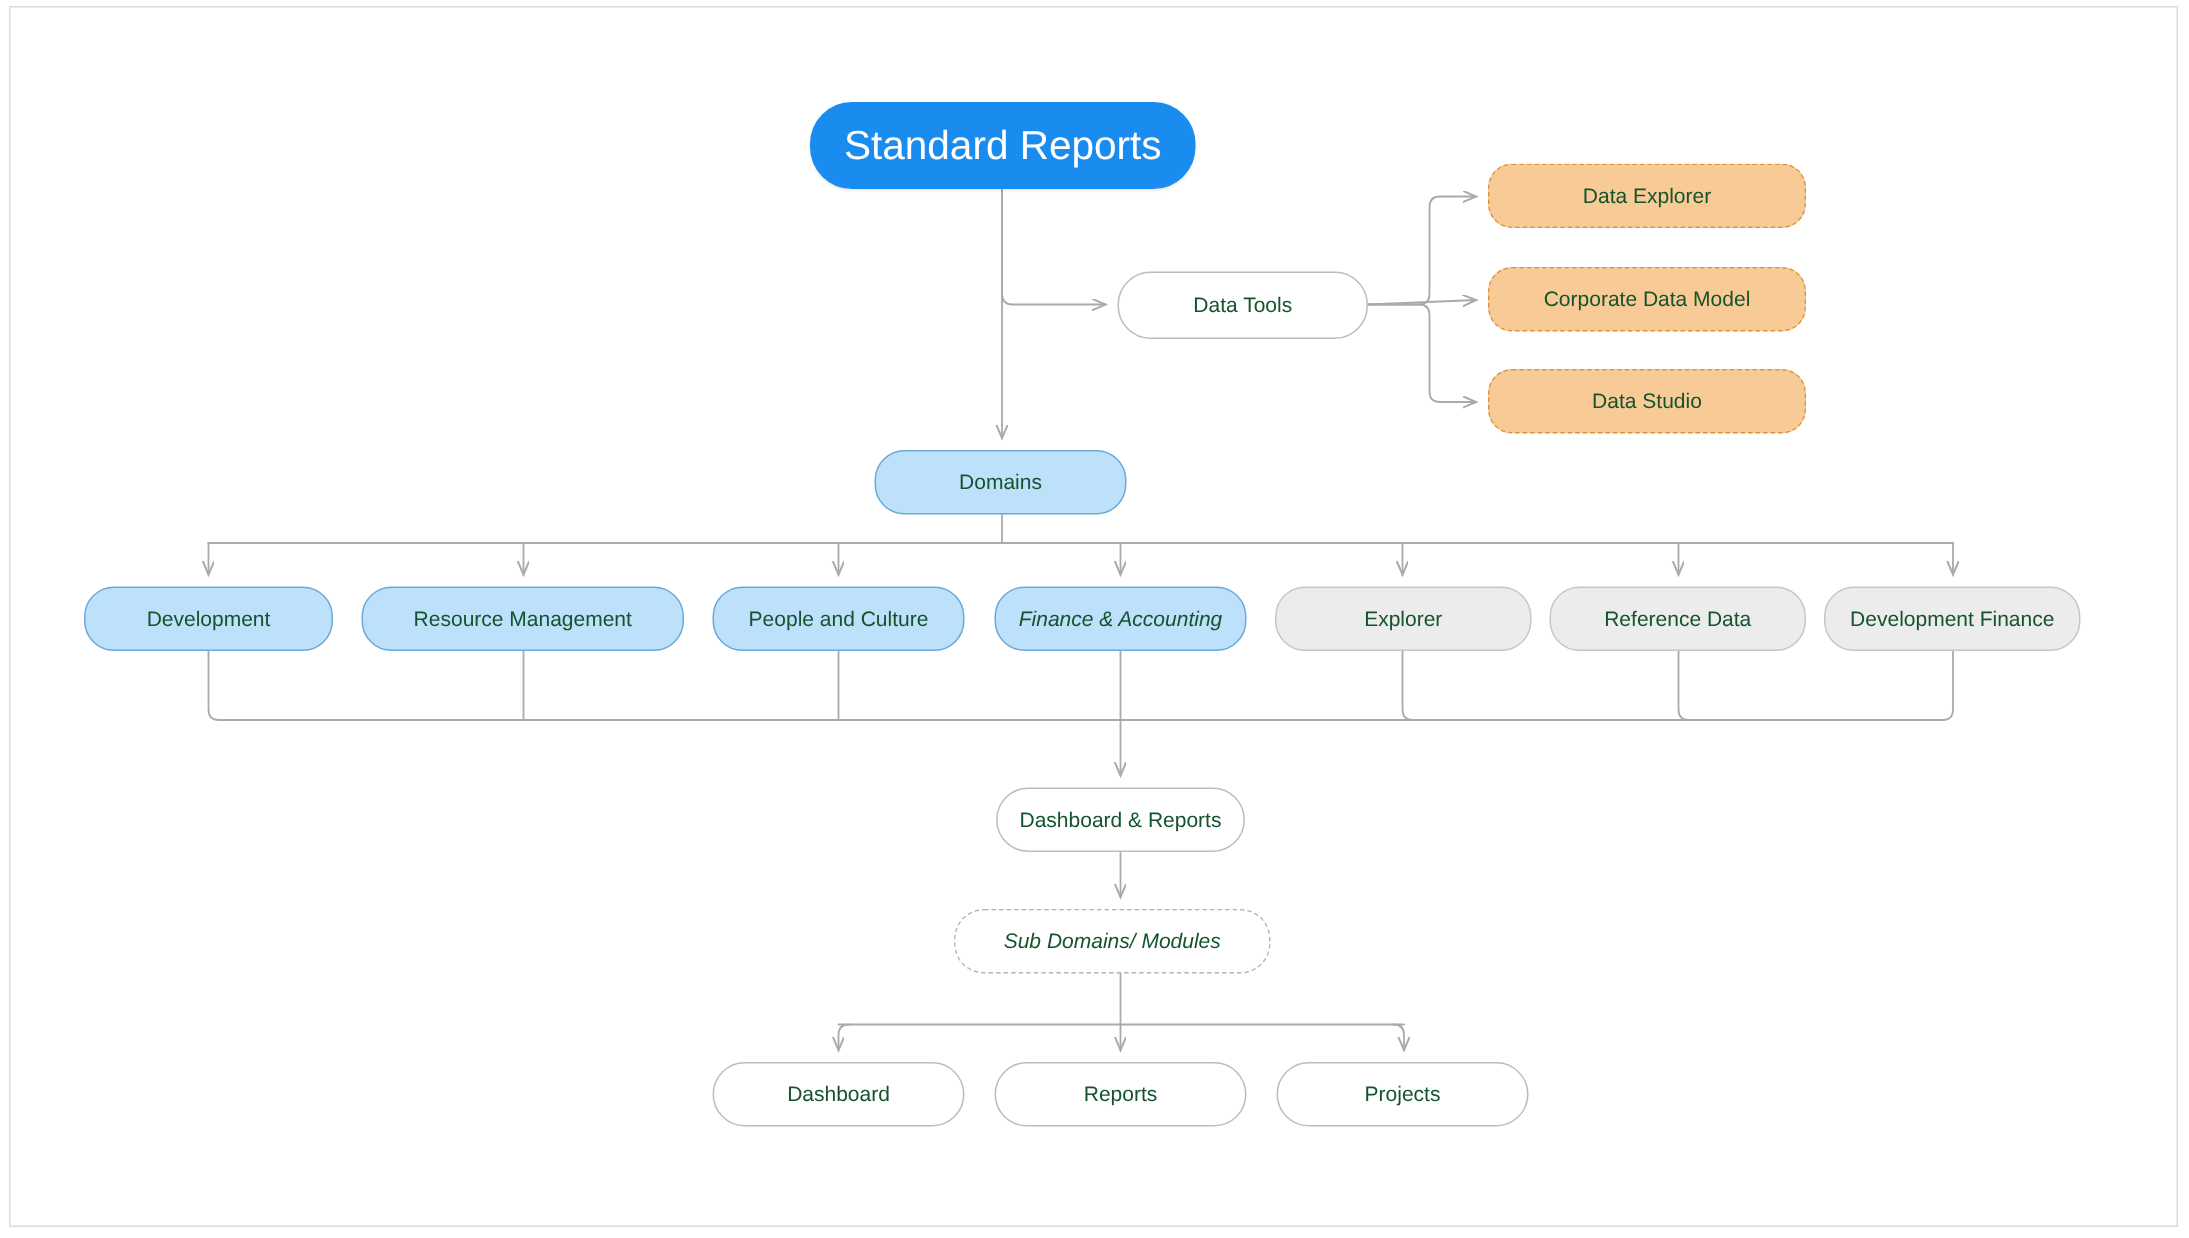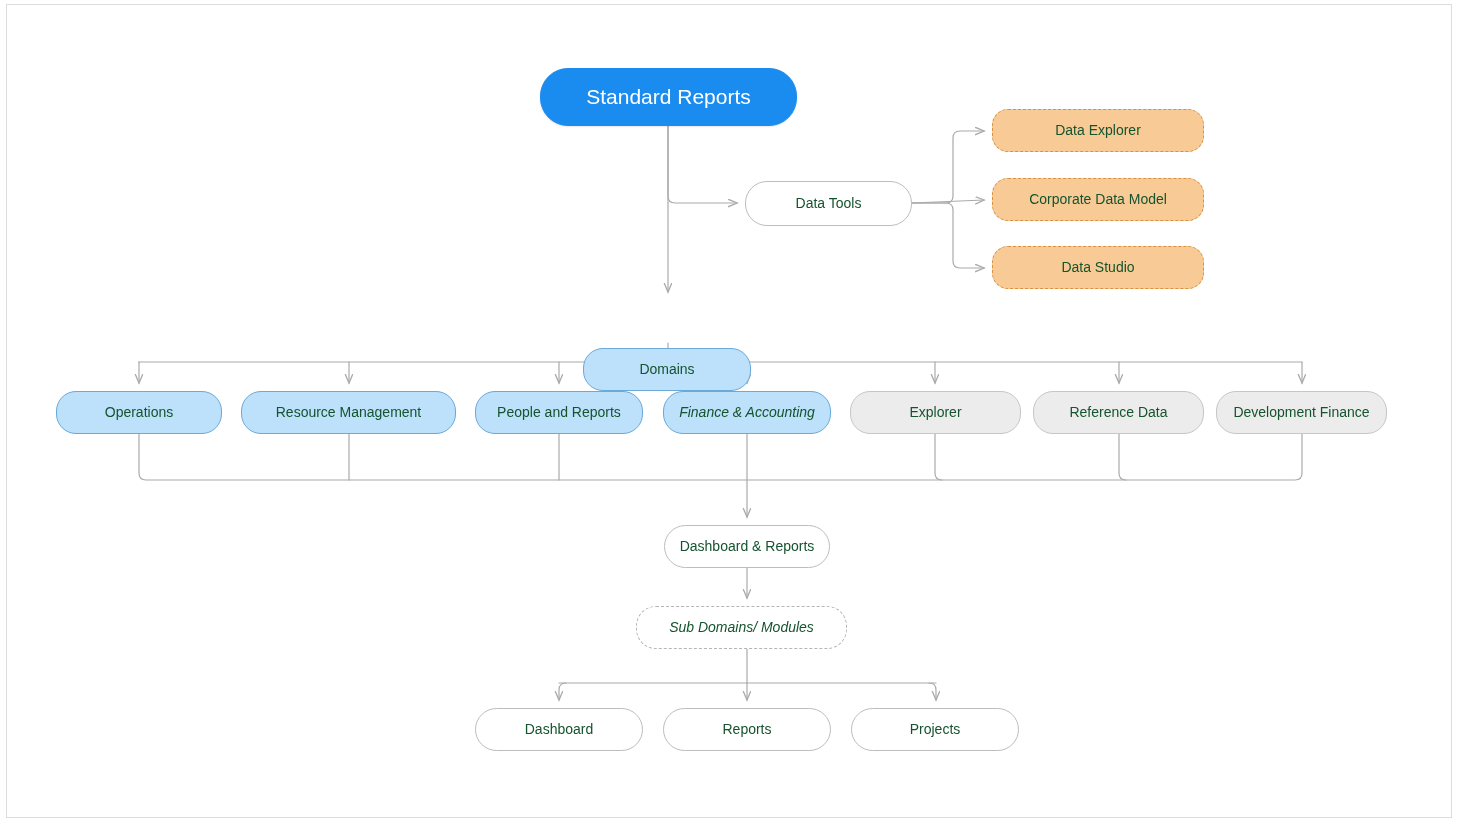--- a/index.html
+++ b/index.html
@@ -47,21 +47,21 @@
     background: #ffffff;
     border: 1px solid #b5b5b5;
     border-radius: 18px;
     font-size: 14px;
     padding: 0 8px;
   }
   .node.root {
     background: #1a8cf0;
     border: 1px solid #1a8cf0;
     color: #ffffff;
-    font-size: 21px;
+    font-size: 27px;
     border-radius: 28px;
     box-shadow: 0 1px 2px rgba(0,0,0,0.10);
   }
   .node.blue {
     background: #bde0fb;
     border: 1px solid #6aa9d8;
     border-radius: 20px;
   }
   .node.grey {
     background: #ececec;
@@ -149,32 +149,32 @@
   <div class="node orange" style="left:992px;top:109px;width:212px;height:43px;">
     <span>Data Explorer</span>
   </div>
   <div class="node orange" style="left:992px;top:178px;width:212px;height:43px;">
     <span>Corporate Data Model</span>
   </div>
   <div class="node orange" style="left:992px;top:246px;width:212px;height:43px;">
     <span>Data Studio</span>
   </div>
 
-  <div class="node blue" style="left:583px;top:300px;width:168px;height:43px;margin-top:48px;">
+  <div class="node blue" style="left:583px;top:300px;width:168px;height:43px;">
     <span>Domains</span>
   </div>
 
   <div class="node blue" style="left:56px;top:391px;width:166px;height:43px;">
-    <span>Operations</span>
+    <span>Development</span>
   </div>
   <div class="node blue" style="left:241px;top:391px;width:215px;height:43px;">
     <span>Resource Management</span>
   </div>
   <div class="node blue" style="left:475px;top:391px;width:168px;height:43px;">
-    <span>People and Reports</span>
+    <span>People and Culture</span>
   </div>
   <div class="node blue" style="left:663px;top:391px;width:168px;height:43px;font-style:italic;">
     <span>Finance &amp; Accounting</span>
   </div>
   <div class="node grey" style="left:850px;top:391px;width:171px;height:43px;">
     <span>Explorer</span>
   </div>
   <div class="node grey" style="left:1033px;top:391px;width:171px;height:43px;">
     <span>Reference Data</span>
   </div>

